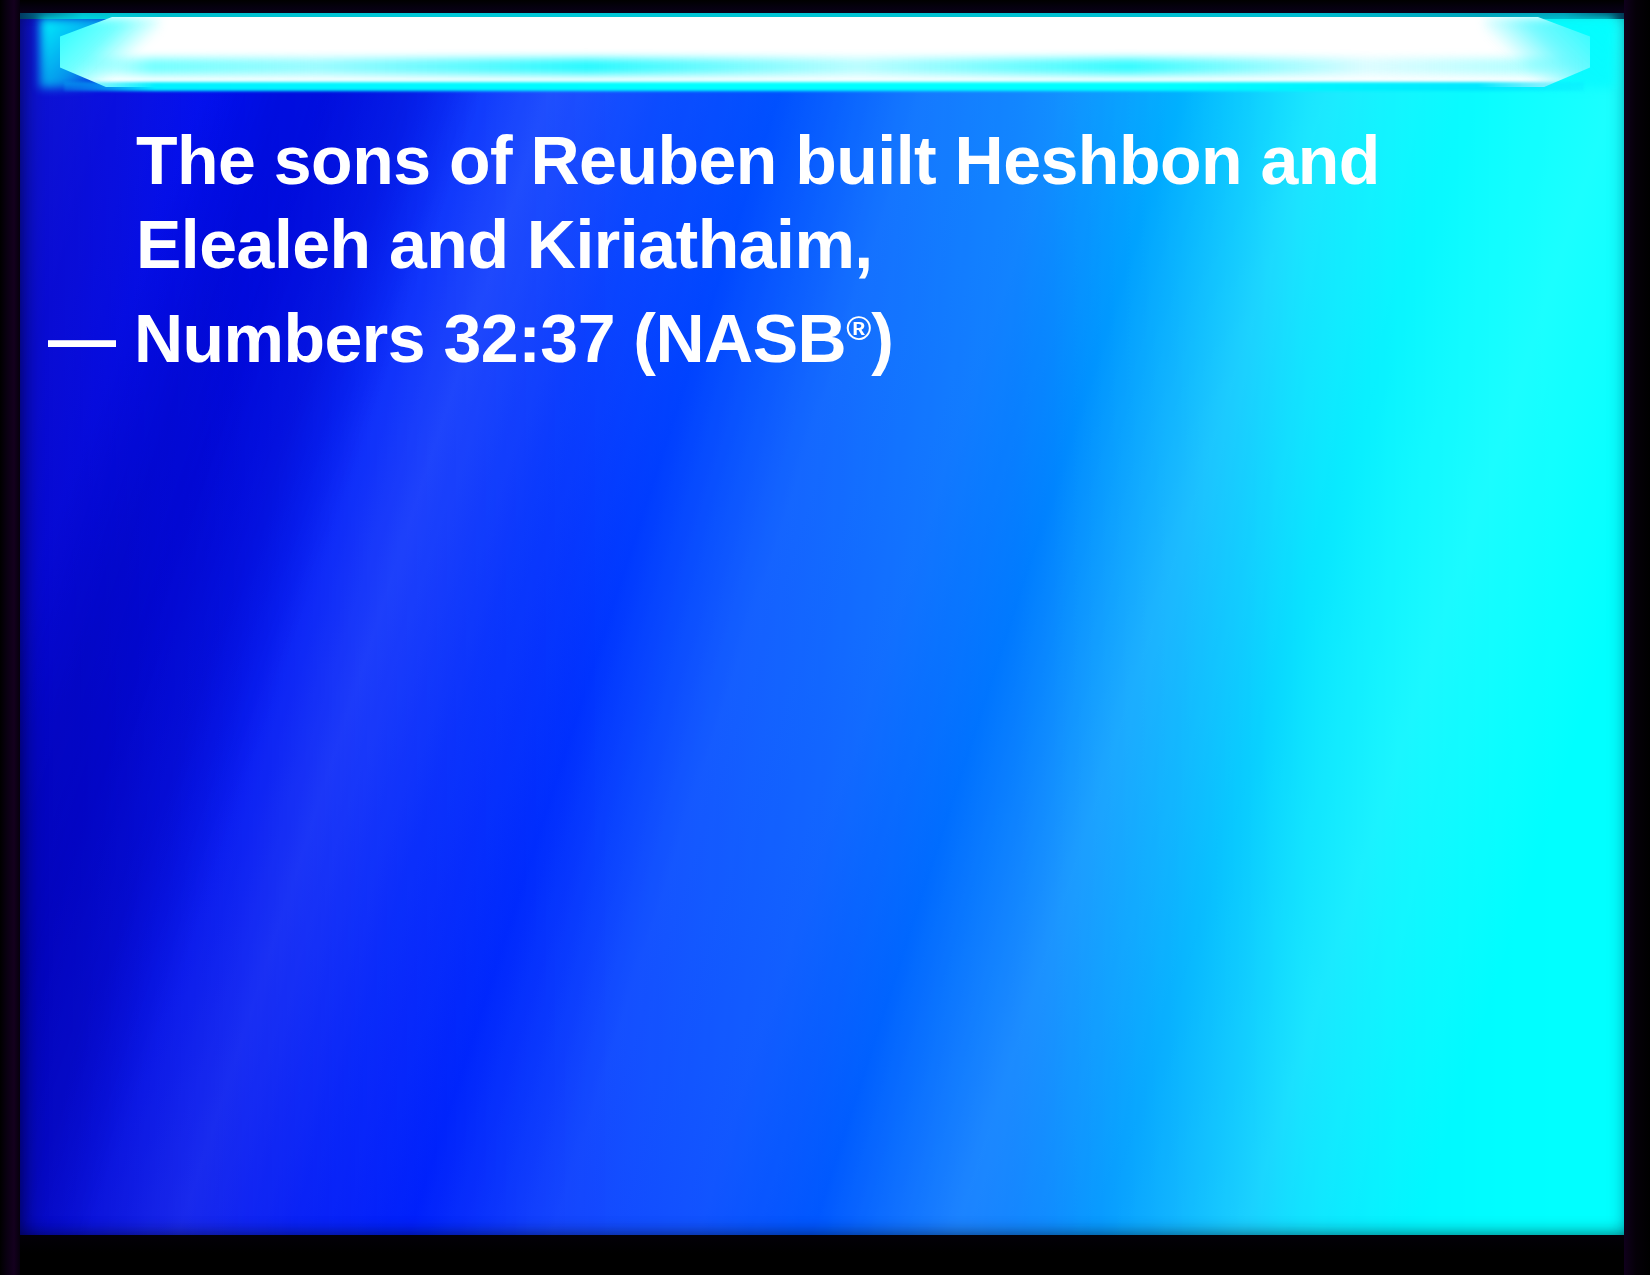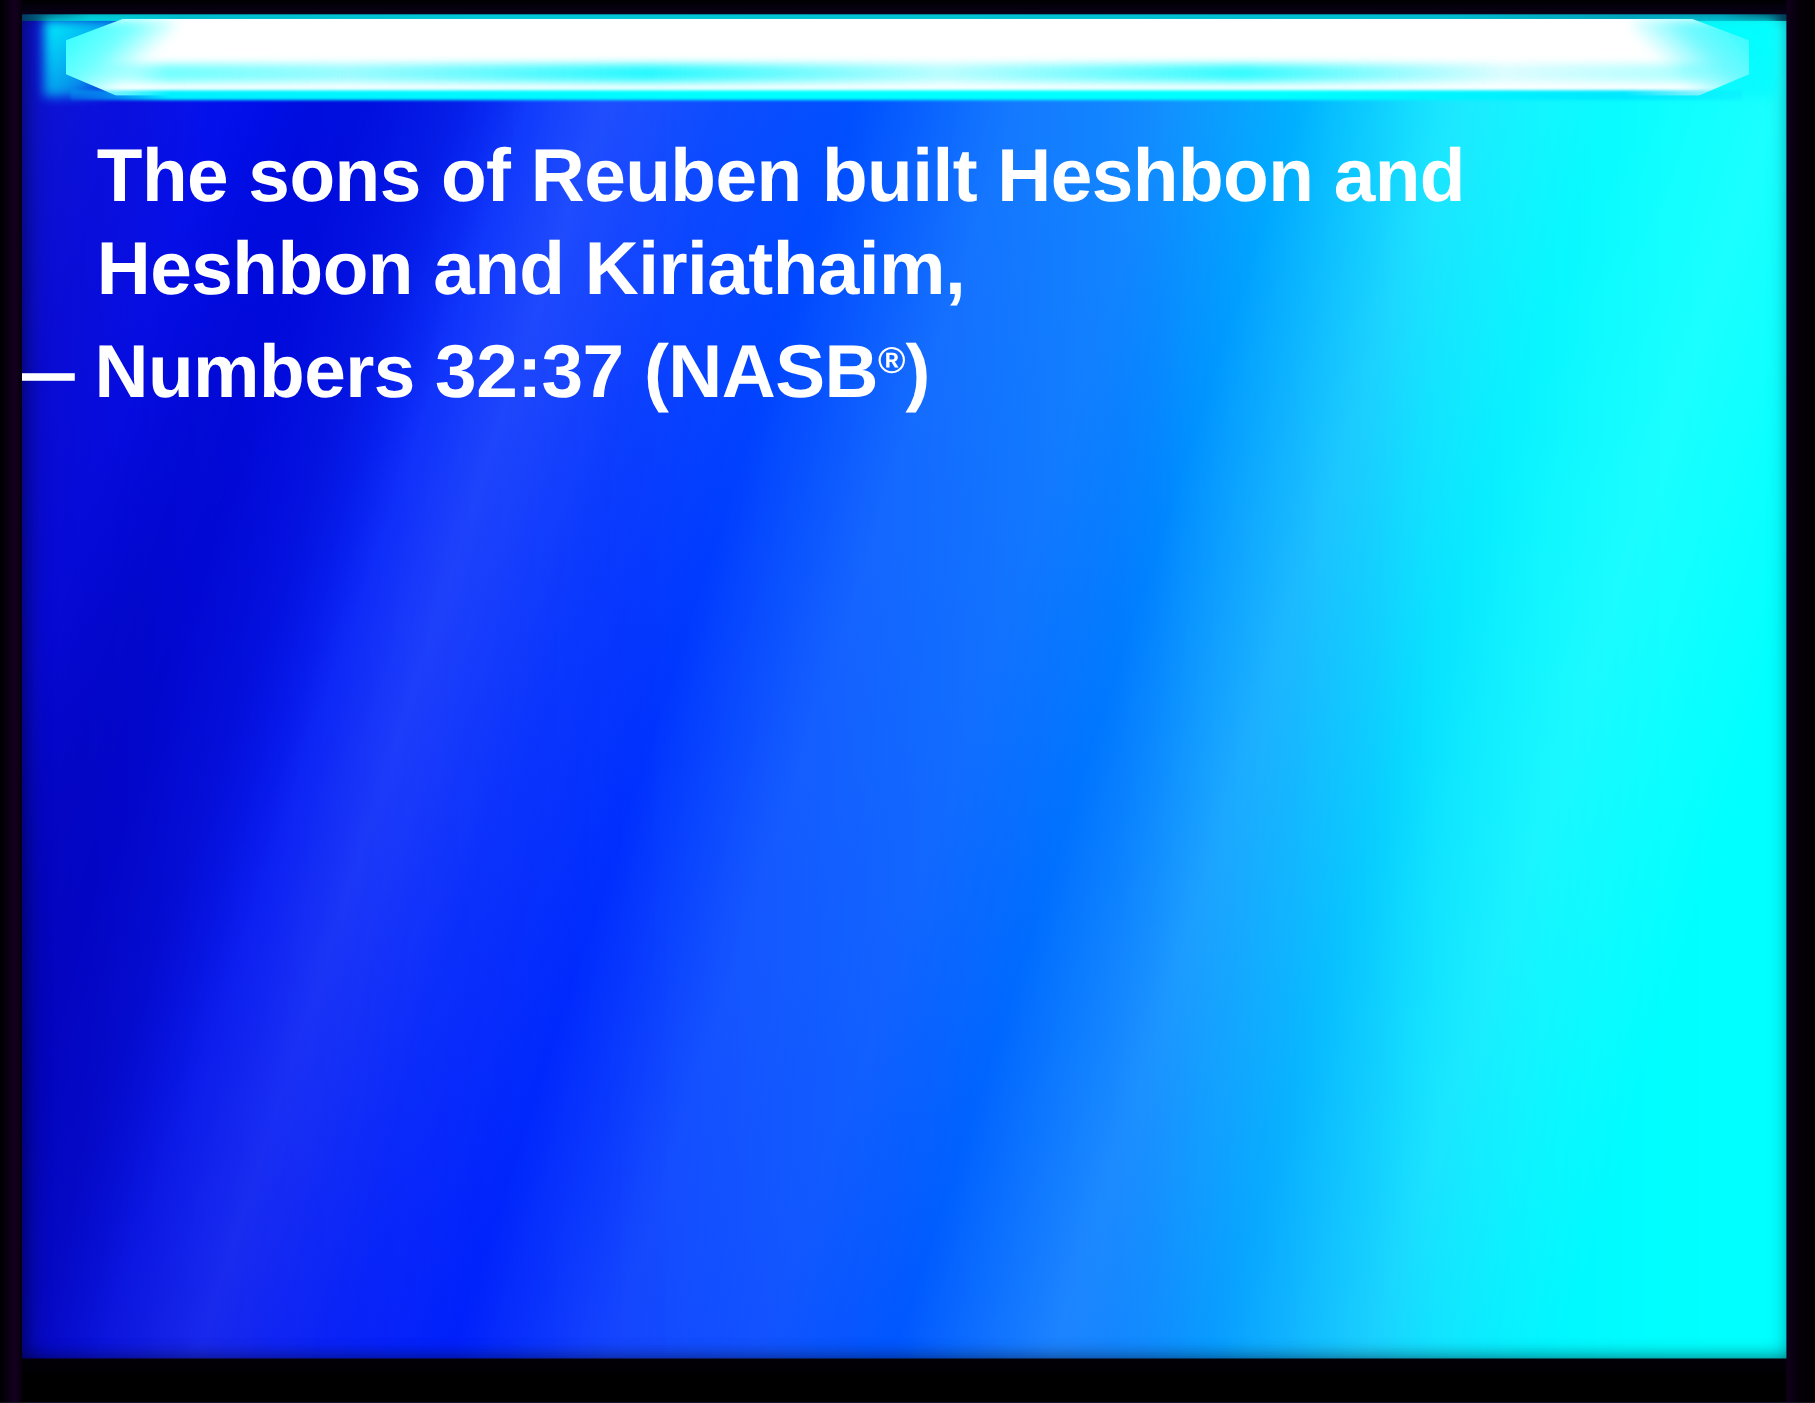--- a/index.html
+++ b/index.html
@@ -278,20 +278,21 @@
     font-family: "Liberation Sans", "DejaVu Sans", sans-serif;
     font-weight: bold;
     color: #ffffff;
     letter-spacing: -0.5px;
   }
   .verse-line {
     position: absolute;
     font-size: 68px;
     line-height: 72px;
     white-space: nowrap;
+    margin-left: 48px;
   }
   .verse-line-1 { left: 88px;  top: 124px; }
   .verse-line-2 { left: 88px;  top: 208px; }
   .verse-line-3 {
     left: 0;
     top: 292px;
     width: 1499px;
     text-align: left;
   }
   .reg-mark {
@@ -318,21 +319,21 @@
     <div class="banner-teal-line"></div>
     <div class="banner-white"></div>
     <div class="banner-cyan-glow-left"></div>
     <div class="banner-cyan-glow-right"></div>
     <div class="banner-cyan-stripe"></div>
     <div class="banner-cyan-underline"></div>
   </div>
 
   <div class="verse-block">
     <div class="verse-line verse-line-1">The sons of Reuben built Heshbon and</div>
-    <div class="verse-line verse-line-2">Heshbon and Kiriathaim,</div>
+    <div class="verse-line verse-line-2">Elealeh and Kiriathaim,</div>
     <div class="verse-line verse-line-3">
       <span>— </span><span>Numbers 32:37 (NASB</span><span class="reg-mark">®</span><span>)</span>
     </div>
   </div>
 
   <div class="frame-top"></div>
   <div class="frame-bottom"></div>
   <div class="frame-left"></div>
   <div class="frame-right"></div>
 

